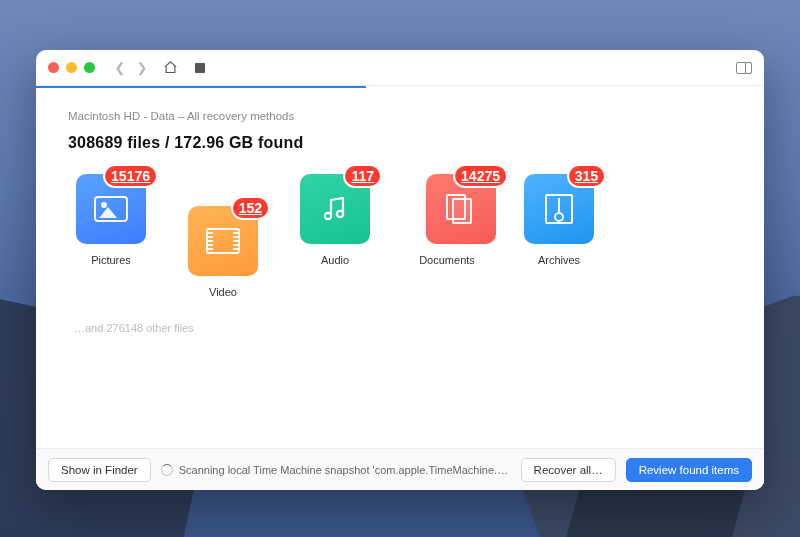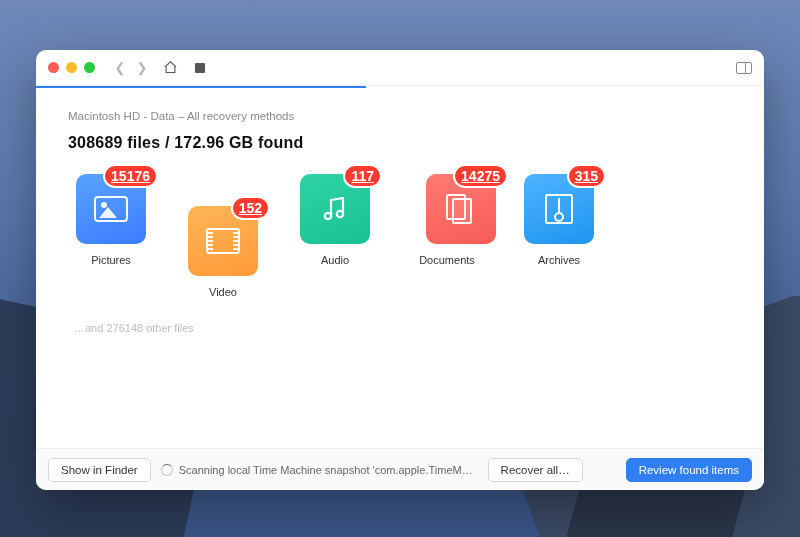--- a/index.html
+++ b/index.html
@@ -48,21 +48,21 @@
   .tile.audio{background:linear-gradient(160deg,#2fd4a6,#19c191);}
   .tile.documents{background:linear-gradient(160deg,#ff7a72,#f85c57);margin-left:28px;}
   .tile.archives{background:linear-gradient(160deg,#4fb3ff,#1e95ef);}
   .badge { position:absolute; top:-8px; right:-10px; background:#ff3b30; color:#fff; font-size:14px; font-weight:600; padding:2px 6px; border-radius:10px; min-width:22px; text-align:left; box-shadow:0 0 0 2px #fff;text-decoration:underline; }
   .card-label{ font-size:11px; color:#333; }
 
   .other-files { margin-top:24px; font-size:11px; color:#bdbdbd; margin-left:6px; }
 
   .footer { height:42px; border-top:1px solid #eee; display:flex; align-items:center; padding:0 12px; gap:10px; background:#fafafa; }
   .btn { font-size:11.5px; padding:5px 12px; border:1px solid #d6d6d6; border-radius:5px; background:#fff; color:#333; cursor:pointer; white-space:nowrap;text-align:center; }
-  .btn.primary { background:#2f7ff2; border-color:#2f7ff2; color:#fff;margin-left:33px; }
+  .btn.primary { background:#2f7ff2; border-color:#2f7ff2; color:#fff; }
   .status { flex:1; display:flex; align-items:center; gap:6px; font-size:11px; color:#666; min-width:0; }
   .status-text { overflow:hidden; text-overflow:ellipsis; white-space:nowrap; }
   .spinner { width:12px; height:12px; border:1.6px solid #c8c8c8; border-top-color:#666; border-radius:50%; animation:spin 1s linear infinite; flex:none; }
   @keyframes spin { to { transform:rotate(360deg);} }
 
   
   .ic { position:relative; }
   .ic-picture { width:34px; height:26px; border:2.2px solid rgba(255,255,255,.95); border-radius:4px; }
   .ic-picture::before{content:"";position:absolute;left:5px;top:4px;width:6px;height:6px;border-radius:50%;background:rgba(255,255,255,.95);}
   .ic-picture::after{content:"";position:absolute;left:3px;bottom:2px;width:0;height:0;border-left:9px solid transparent;border-right:9px solid transparent;border-bottom:11px solid rgba(255,255,255,.9);}

